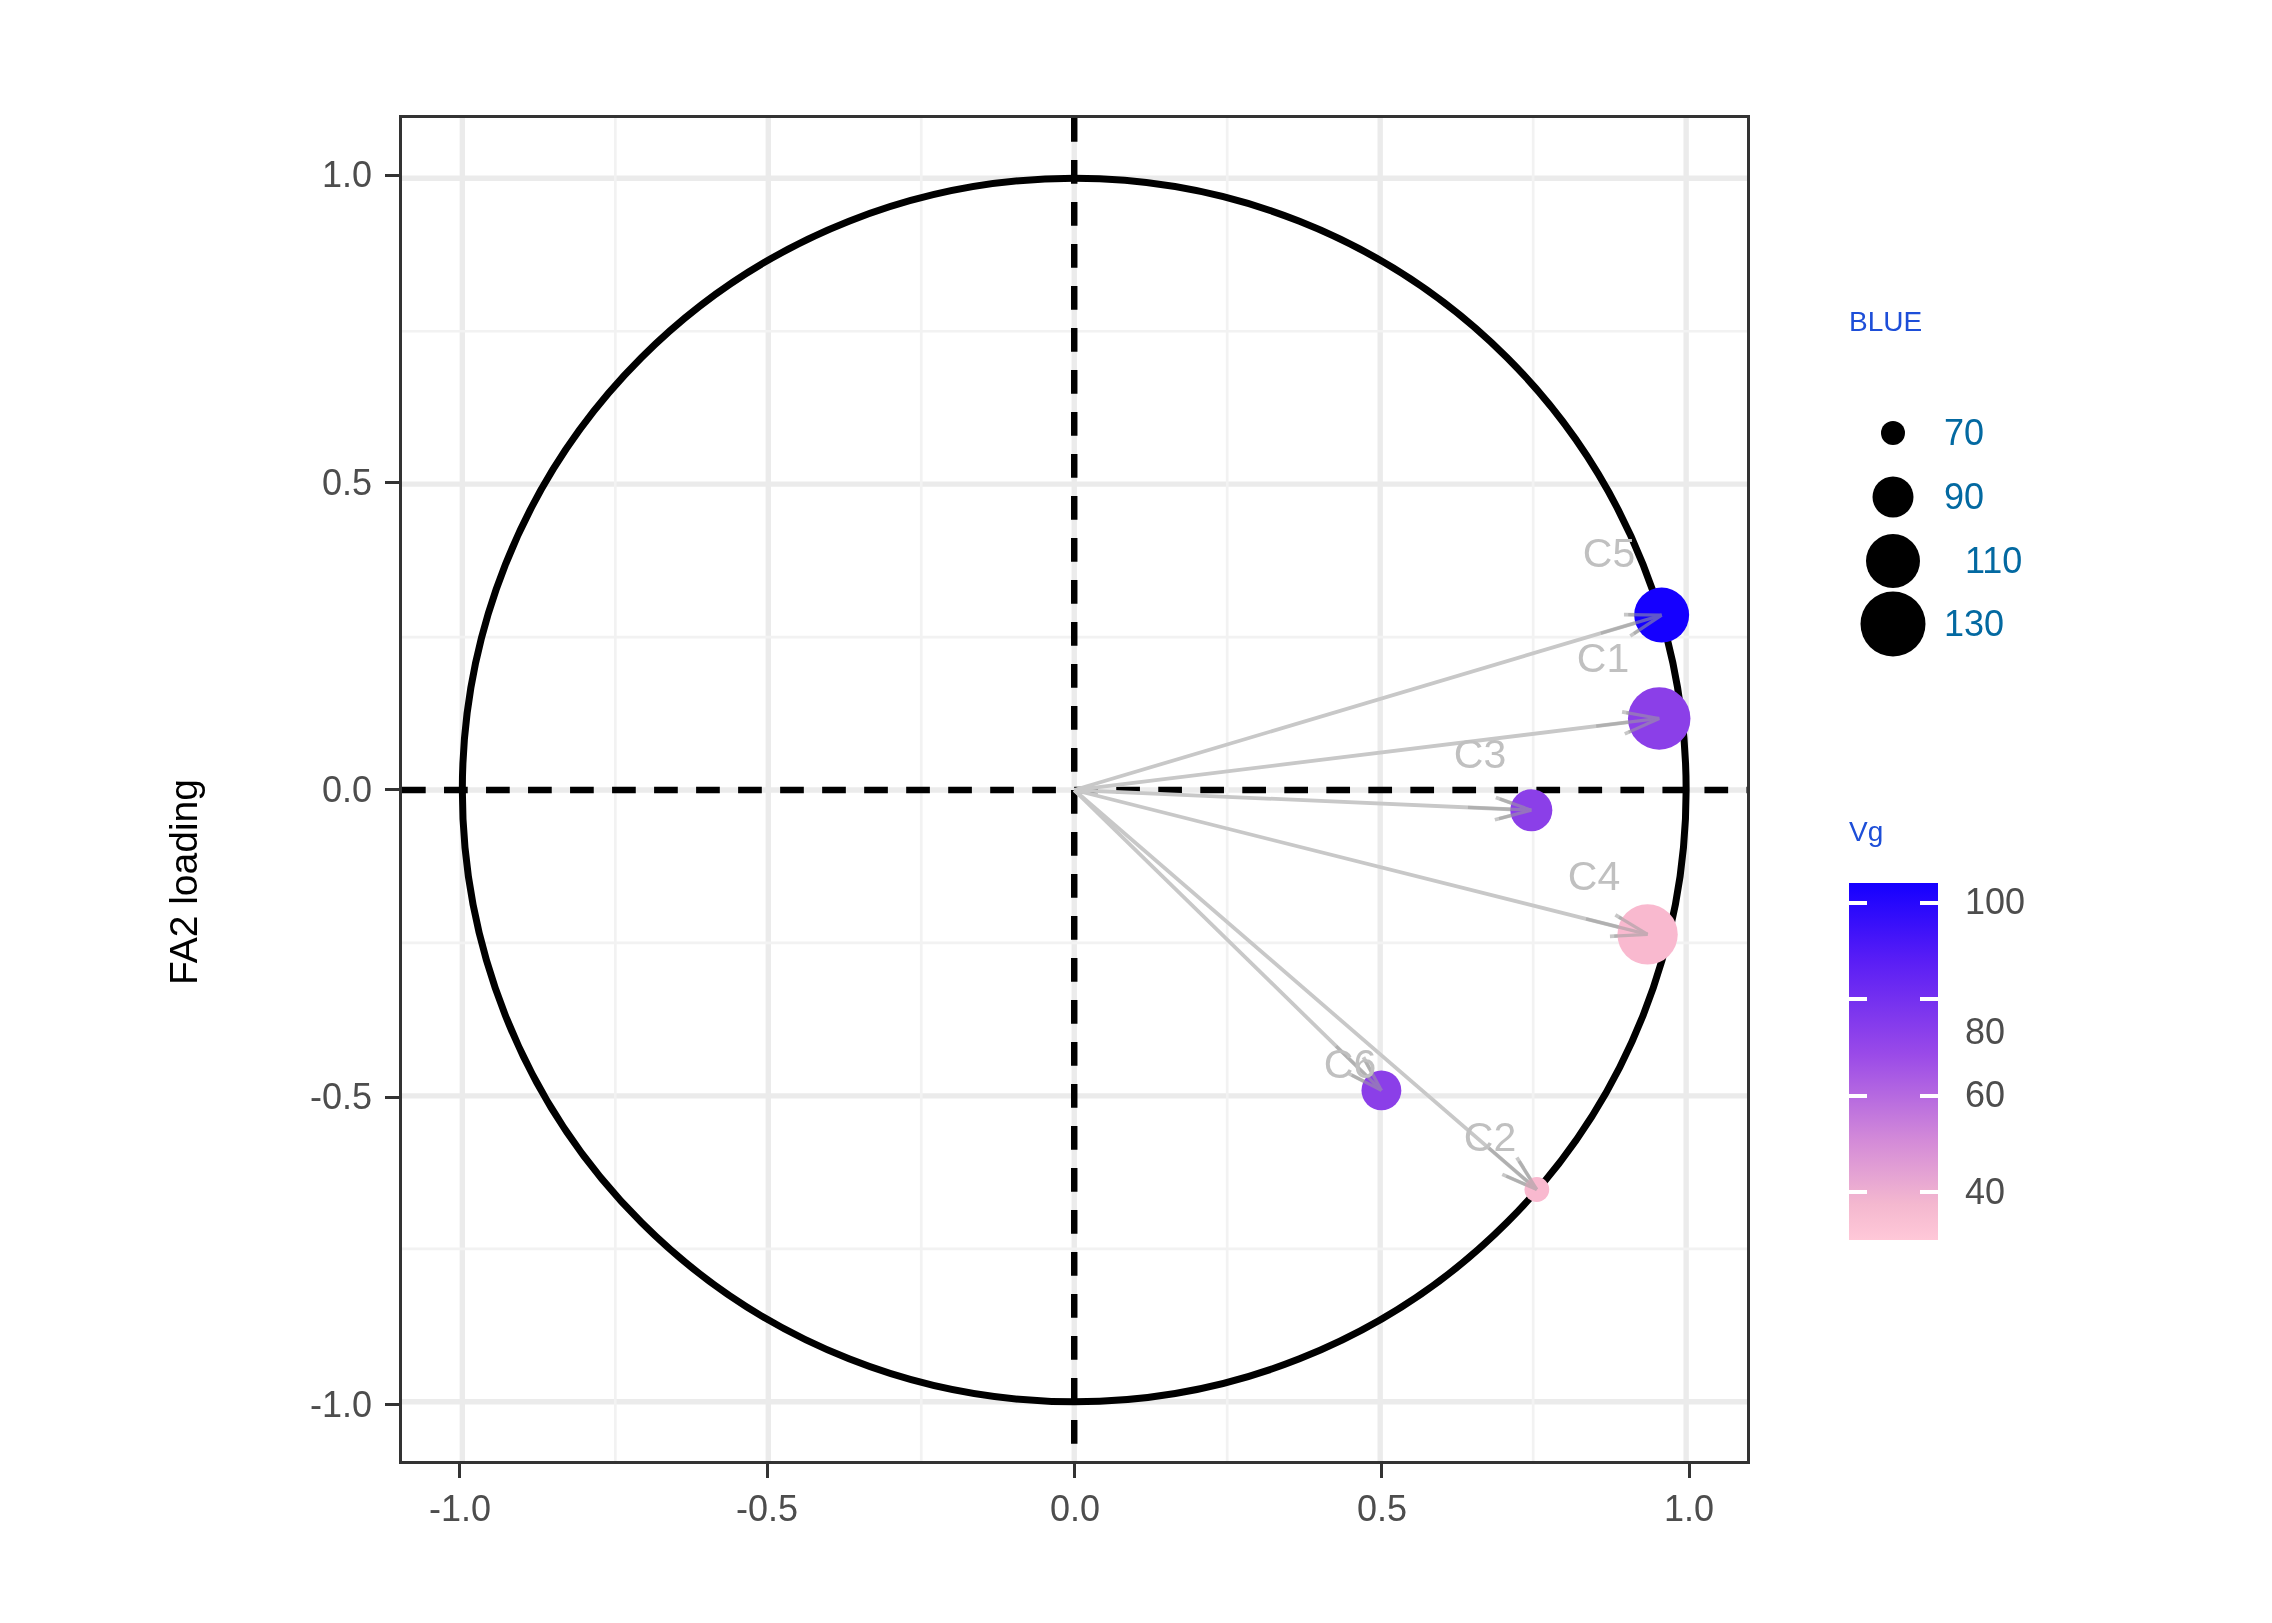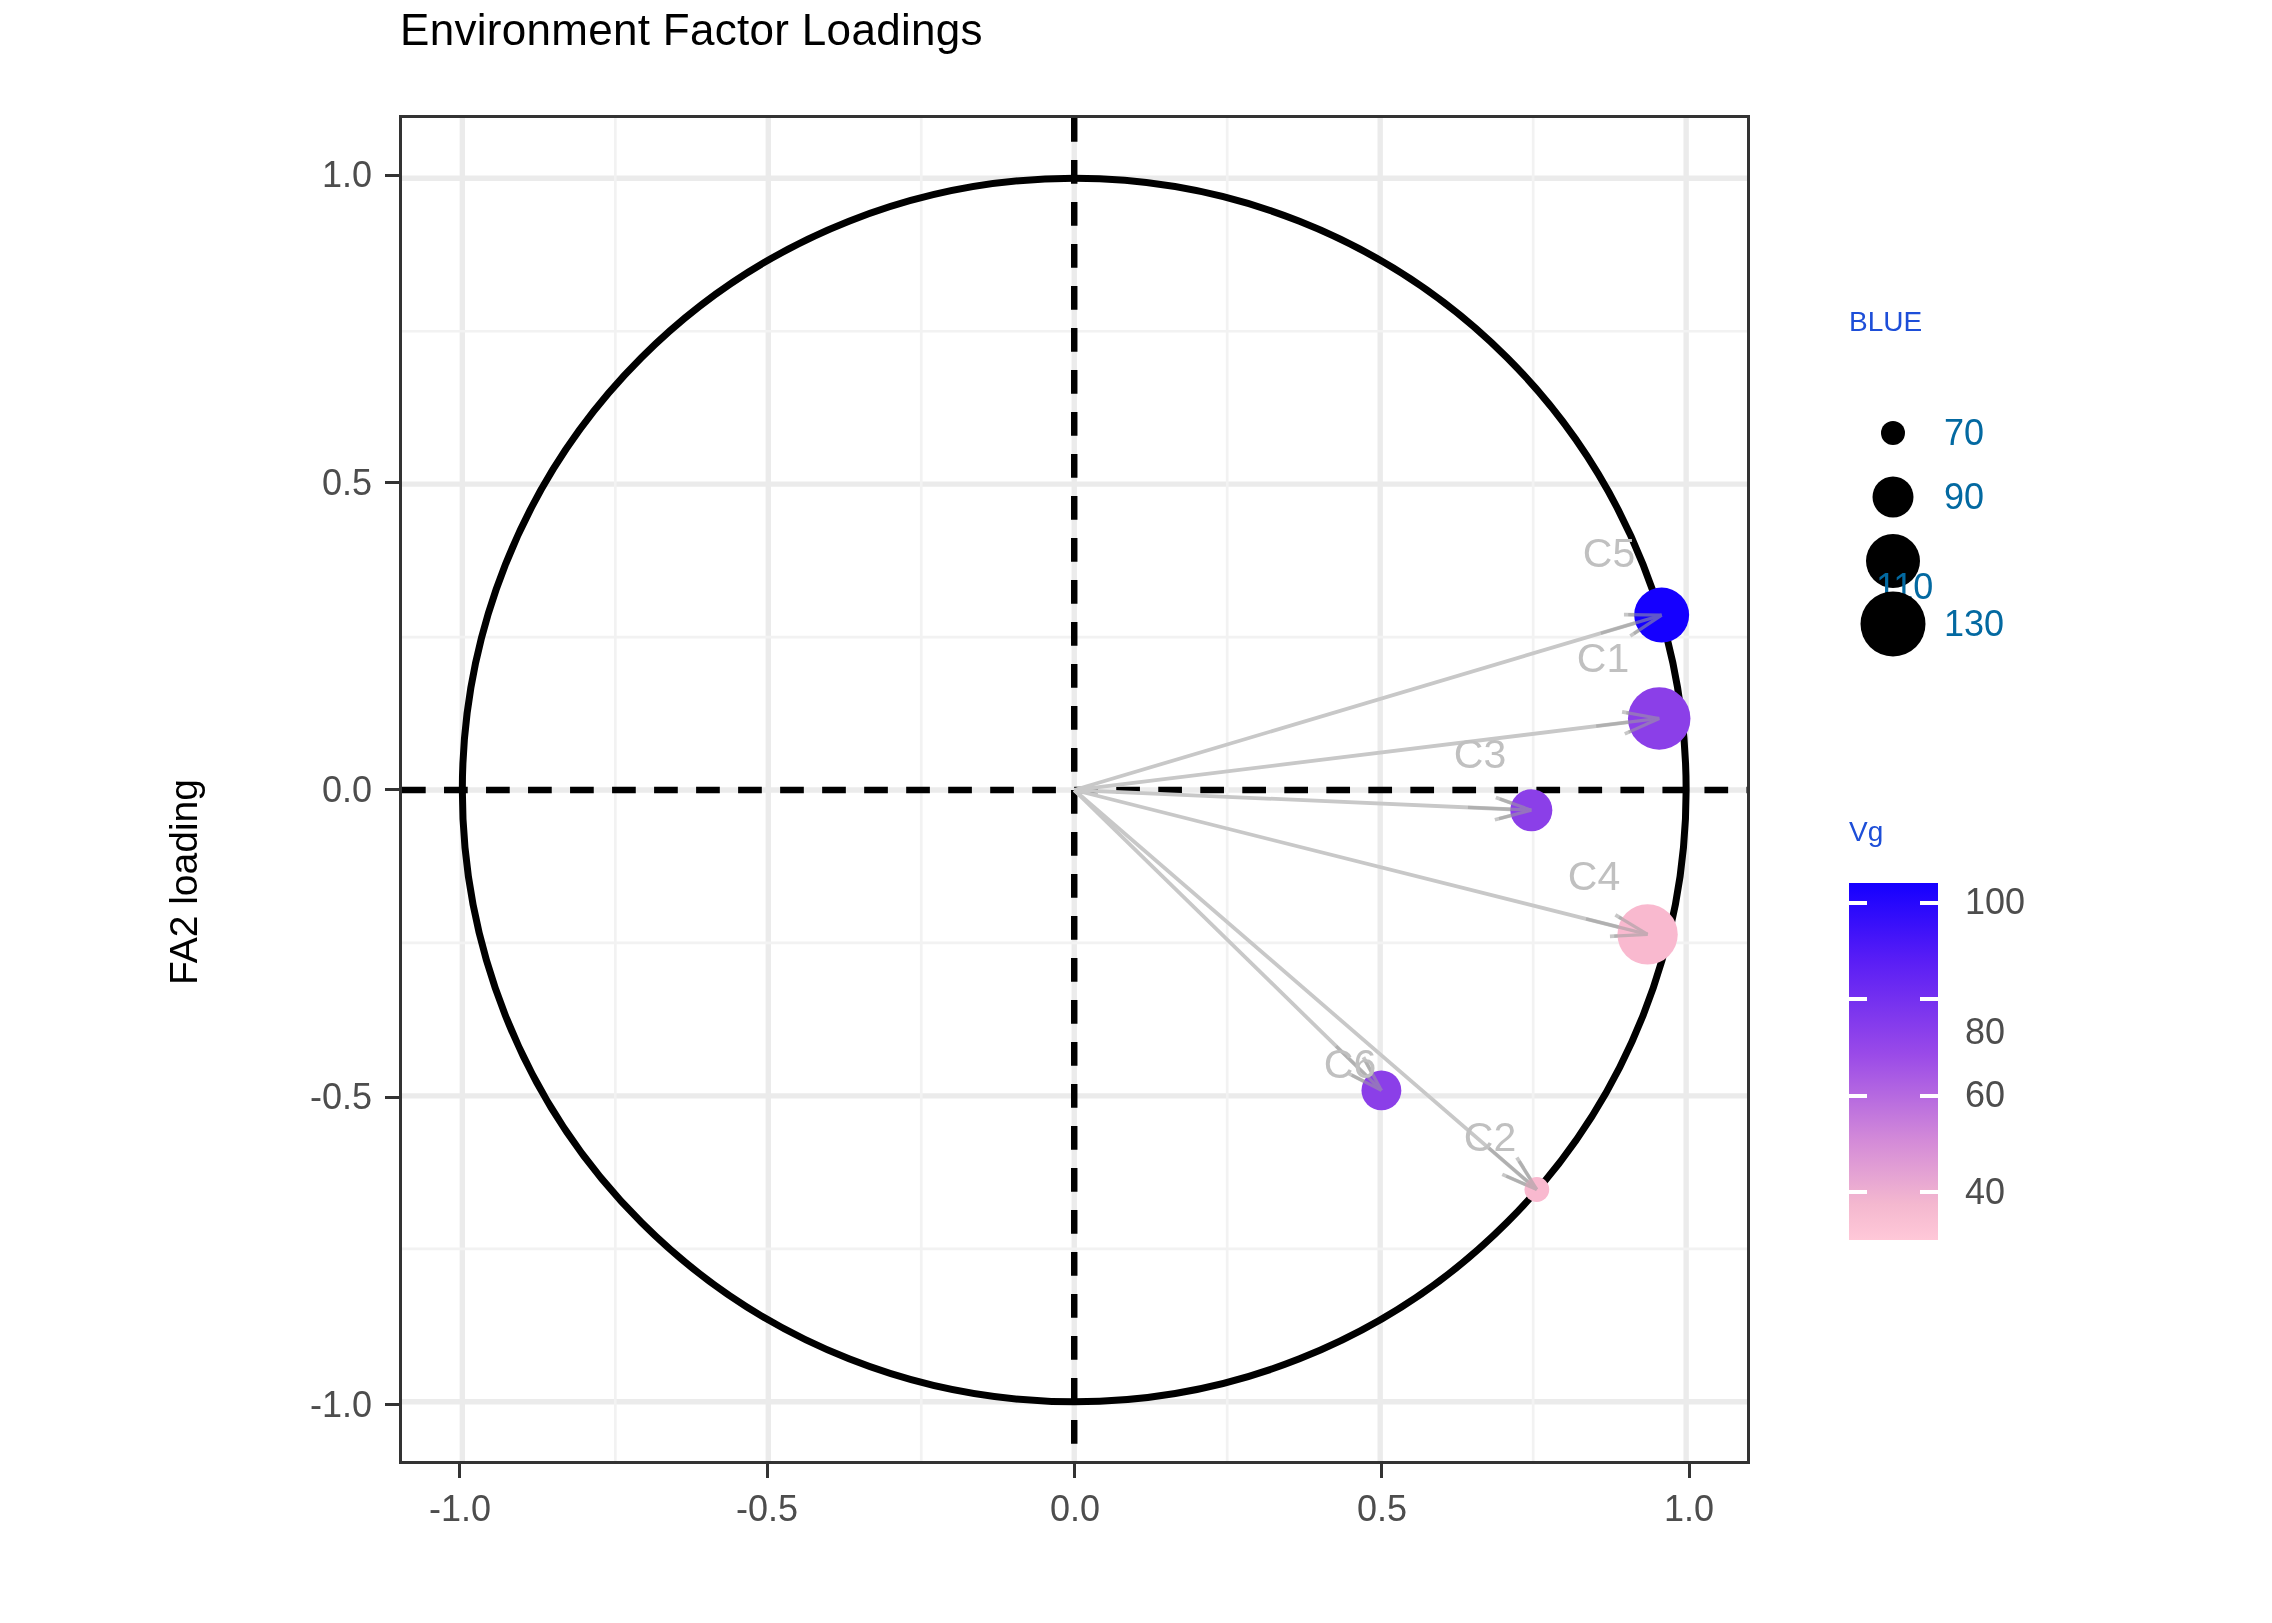--- a/index.html
+++ b/index.html
@@ -79,21 +79,20 @@
   .pt-label{
     position:absolute;font-size:41px;color:#c0c0c0;white-space:nowrap;
     transform:translate(-50%,-50%);
   }
 </style>
 </head>
 <body>
 
 <div id="stage">
 
-  <div class="title">Environment Factor Loadings</div>
 
   <div id="panel">
     <svg id="panel-svg" viewBox="0 0 2497 2494" preserveAspectRatio="none">
       <g id="gridlines">
           <line x1="112" y1="0" x2="112" y2="2494" stroke="#ebebeb" stroke-width="10"></line>
           <line x1="0" y1="2384" x2="2497" y2="2384" stroke="#ebebeb" stroke-width="10"></line>
           <line x1="680" y1="0" x2="680" y2="2494" stroke="#ebebeb" stroke-width="10"></line>
           <line x1="0" y1="1816" x2="2497" y2="1816" stroke="#ebebeb" stroke-width="10"></line>
           <line x1="1248" y1="0" x2="1248" y2="2494" stroke="#ebebeb" stroke-width="10"></line>
           <line x1="0" y1="1248" x2="2497" y2="1248" stroke="#ebebeb" stroke-width="10"></line>
@@ -213,21 +212,21 @@
 
   <div class="yaxis-title">FA2 loading</div>
 
   <div class="legend-title" style="left:1849px;top:306px;">BLUE</div>
   <div id="blue-legend">
       <div class="legend-dot" style="width: 24px; height: 24px; left: 1893px; top: 433px;"></div>
       <div class="legend-size-label" style="left: 1944px; top: 433px;">70</div>
       <div class="legend-dot" style="width: 41px; height: 41px; left: 1893px; top: 497px;"></div>
       <div class="legend-size-label" style="left: 1944px; top: 497px;">90</div>
       <div class="legend-dot" style="width: 54px; height: 54px; left: 1893px; top: 561px;"></div>
-      <div class="legend-size-label" style="left: 1876px; top: 561px; margin-top: 26px;">110</div>
+      <div class="legend-size-label" style="left: 1965px; top: 561px;">110</div>
       <div class="legend-dot" style="width: 65px; height: 65px; left: 1893px; top: 624px;"></div>
       <div class="legend-size-label" style="left: 1944px; top: 624px;">130</div>
     </div>
 
   <div class="legend-title" style="left:1849px;top:816px;">Vg</div>
   <div id="colorbar"></div>
   <div id="cb-labels">
       <div class="cb-tick" style="left: 1849px; top: 901px;"></div>
       <div class="cb-tick" style="left: 1920px; top: 901px;"></div>
       <div class="cb-label" style="left: 1965px; top: 902px;">100</div>

